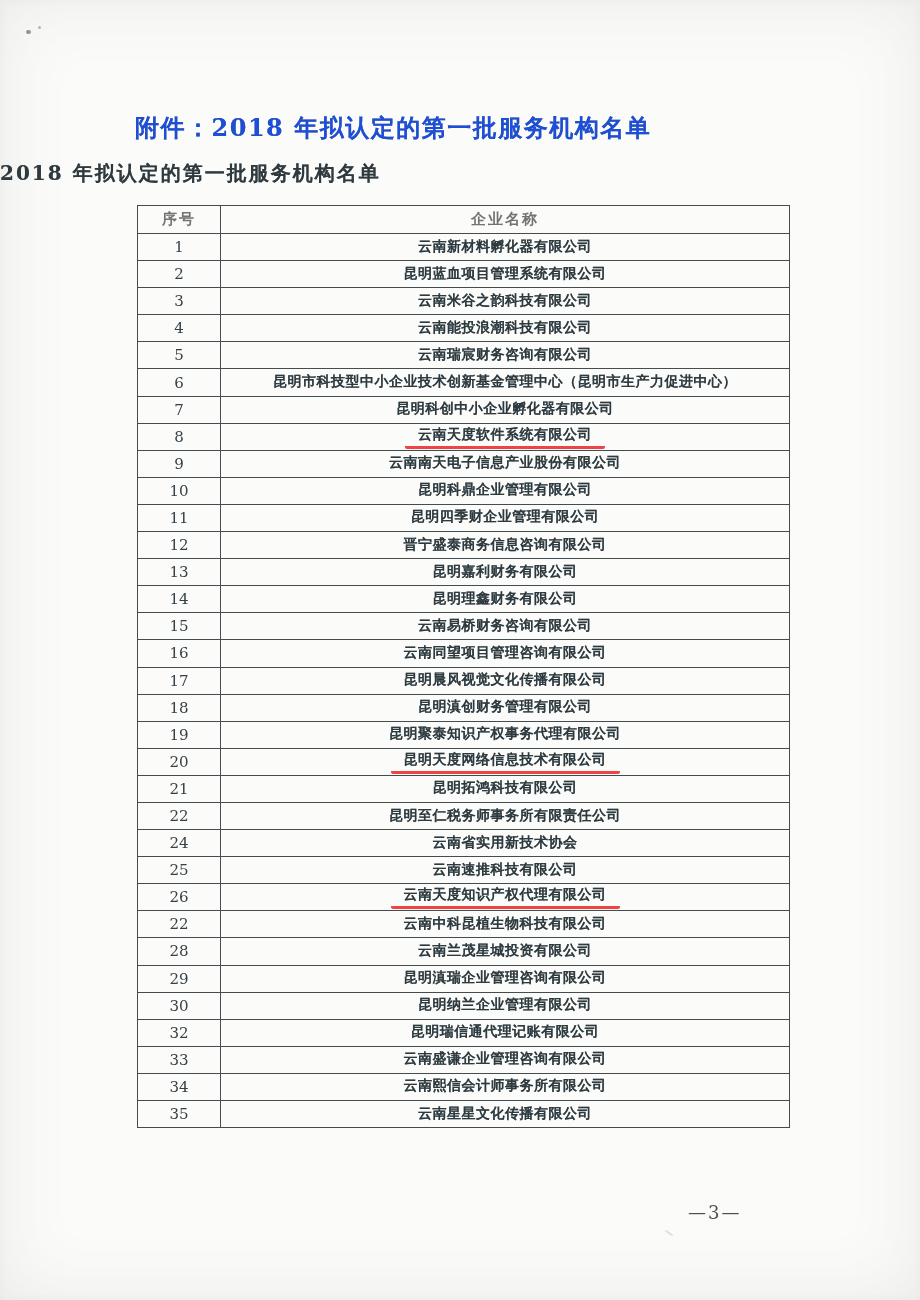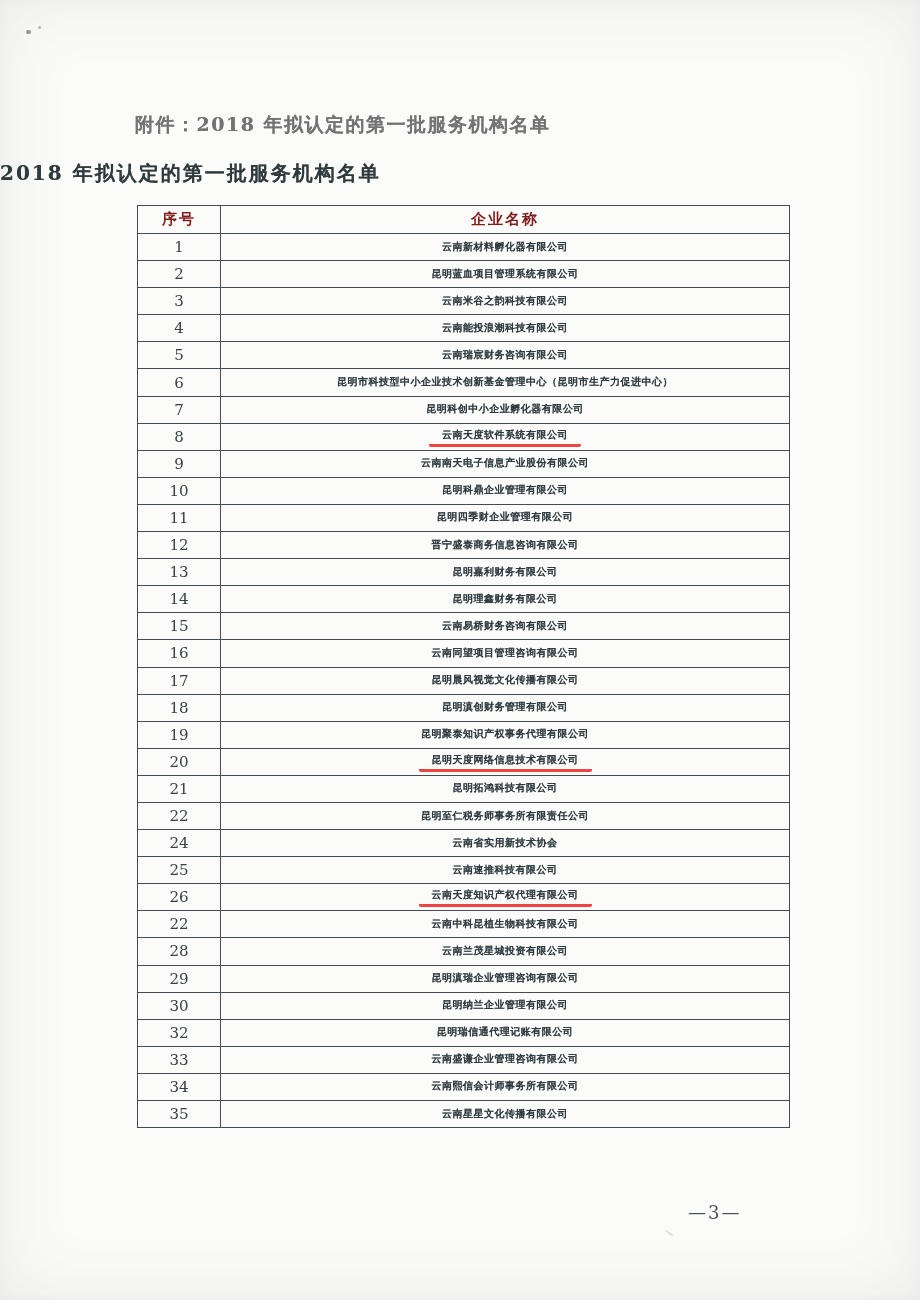--- a/index.html
+++ b/index.html
@@ -17,22 +17,22 @@
     box-shadow: inset 0 0 70px rgba(90,95,90,0.10), inset 0 0 8px rgba(120,125,120,0.06);
     pointer-events: none;
   }
   .speck { position: absolute; background: #3a3f40; border-radius: 50%; opacity: .55; }
   .speck.s1 { left: 26px; top: 30px; width: 5px; height: 4px; }
   .speck.s2 { left: 38px; top: 26px; width: 3px; height: 3px; opacity:.35; }
   .speck.s3 { left: 664px; top: 1232px; width: 10px; height: 2px; transform: rotate(35deg); opacity: .15; }
 
   .attachment-line {
     position: absolute; left: 135px; top: 112px;
-    font-size: 19px; font-weight: 700; letter-spacing: 1.5px;
-    color: #737373;
+    font-size: 24px; font-weight: 700; letter-spacing: 1.5px;
+    color: #1d4ed8;
     text-shadow: 0 0 .6px rgba(47,58,62,.55);
     white-space: nowrap;
   }
   .doc-title {
     position: absolute; left: 0; top: 160px; width: 920px;
     text-align: left;
     font-size: 20px; font-weight: 700; letter-spacing: 2px;
     color: #2f3a3e;
     text-shadow: 0 0 .6px rgba(47,58,62,.55);
   }
@@ -47,29 +47,29 @@
   .company-table th, .company-table td {
     border: 1.7px solid #454c50;
     text-align: center; vertical-align: middle;
     height: 27.1px;
     padding: 0 4px;
     overflow: hidden; white-space: nowrap;
   }
   .company-table th {
     height: 28px;
     font-size: 15px; font-weight: 700; letter-spacing: 2px;
-    color: #7f1d1d;
+    color: #737373;
     text-align: center;
   }
   .cell-no {
     font-size: 15px; font-weight: 400; color: #354146;
     font-family: "DejaVu Serif", "Liberation Serif", serif;
   }
   .cell-name {
-    font-size: 10px; font-weight: 700; color: #2d3a40;
+    font-size: 14px; font-weight: 700; color: #2d3a40;
     letter-spacing: .5px;
     text-shadow: 0 0 .5px rgba(45,58,64,.5);
   }
   .cell-name .name-text { display: inline-block; padding: 1px 2px 2px; }
   .cell-name .name-text.underlined {
     padding: 1px 13px 2px;
     border-bottom: 3px solid #ef4444;
     border-radius: 0 0 2px 2px;
   }
 

